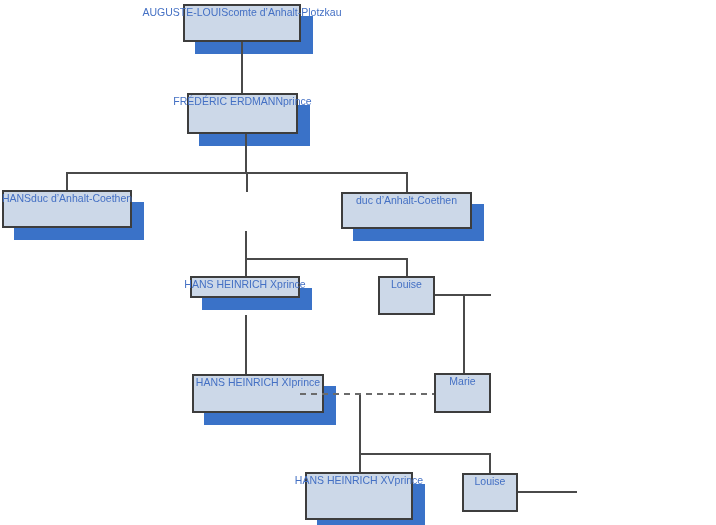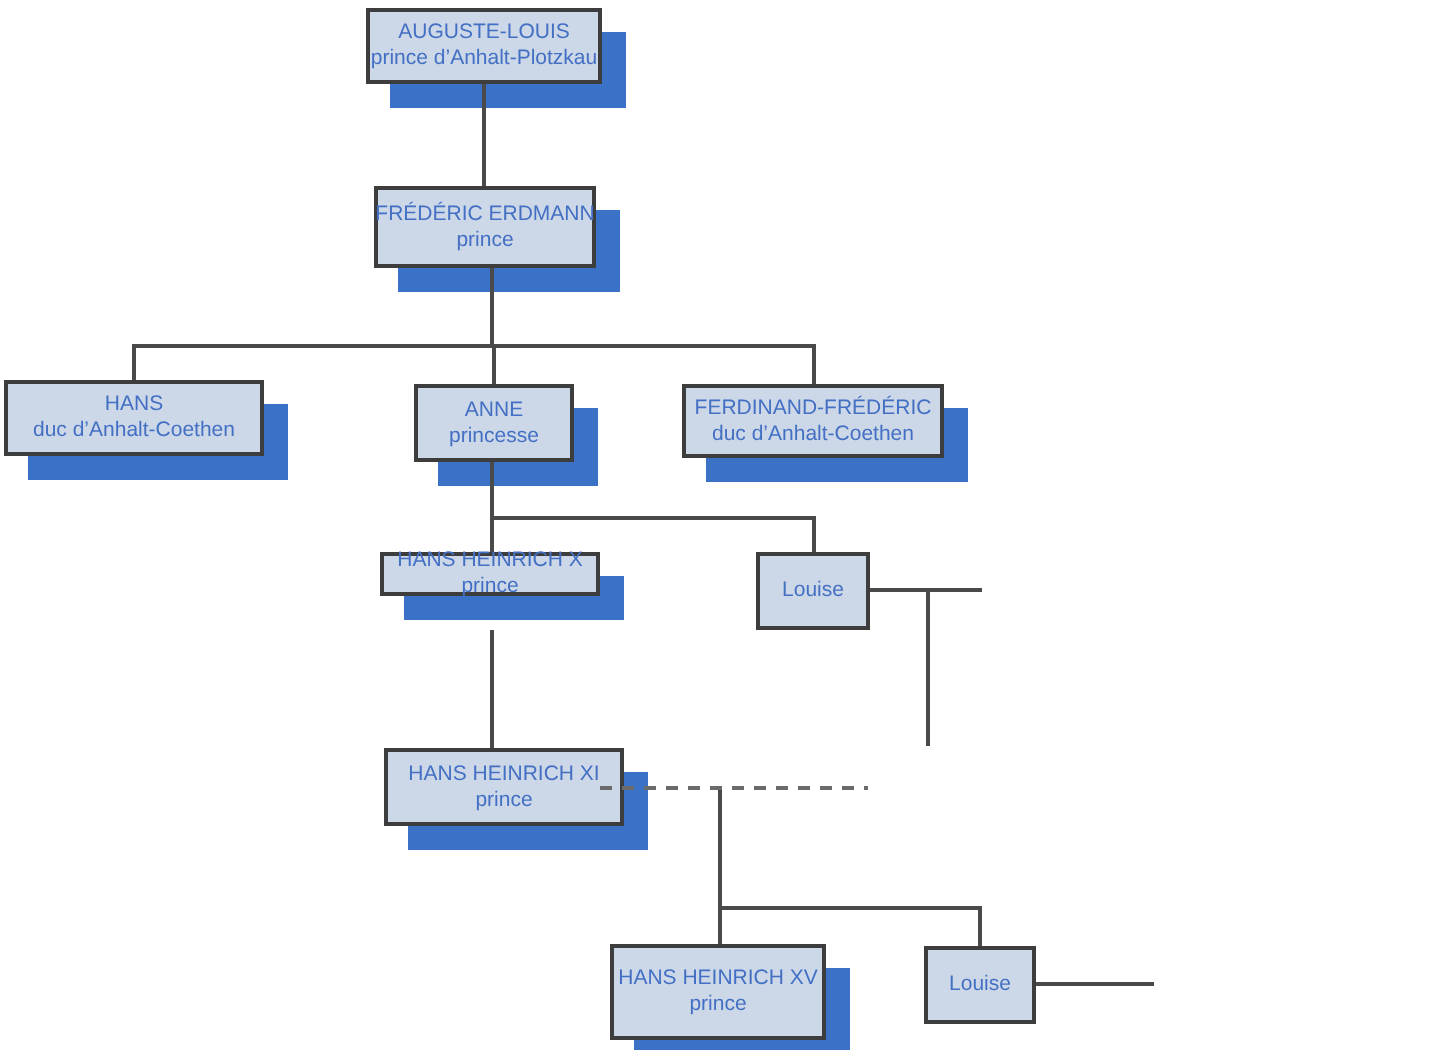--- a/index.html
+++ b/index.html
@@ -6,21 +6,21 @@
   body { font-family:"Liberation Sans", sans-serif; }
   .canvas {
     position:relative; width:716px; height:525px;
     background:var(--background,#fff); overflow:hidden;
   }
   .node {
     position:absolute; box-sizing:border-box;
     background:var(--box-fill,#ccd8e8);
     border:2px solid var(--box-border,#3d3d3d);
     color:var(--text-blue,#4470c4);
-    display:flex; flex-direction:column; align-items:center; justify-content:center;
+    display:flex; flex-direction:row; justify-content:center;
     text-align:center; font-size:10.5px; line-height:13px; white-space:nowrap;
     z-index:2;
   }
   .node.shadow { box-shadow:12px 12px 0 var(--shadow-blue,#3a72c8); }
   .hline, .vline { position:absolute; background:var(--line,#4a4a4a); z-index:3; }
   .hline { height:2px; }
   .vline { width:2px; }
   .dashline {
     position:absolute; height:2px; z-index:3;
     background:repeating-linear-gradient(90deg, var(--line-dash,#6b6b6b) 0 6px, transparent 6px 11px);
@@ -44,59 +44,58 @@
   <div class="hline" style="left:435px;top:294px;width:56px"></div>
   <div class="vline" style="left:463px;top:294px;height:79px"></div>
   <div class="dashline" style="left:300px;top:393px;width:134px"></div>
   <div class="vline" style="left:359px;top:395px;height:77px"></div>
   <div class="hline" style="left:359px;top:453px;width:132px"></div>
   <div class="vline" style="left:489px;top:453px;height:20px"></div>
   <div class="hline" style="left:518px;top:491px;width:59px"></div>
 
   <div class="node shadow" style="left:183px;top:4px;width:118px;height:38px">
     <div>AUGUSTE-LOUIS</div>
-    <div>prince d’Anhalt-Plotzkau</div>
+    <div>comte d’Anhalt-Plotzkau</div>
   </div>
 
   <div class="node shadow" style="left:187px;top:93px;width:111px;height:41px">
     <div>FRÉDÉRIC ERDMANN</div>
     <div>prince</div>
   </div>
 
   <div class="node shadow" style="left:2px;top:190px;width:130px;height:38px">
     <div>HANS</div>
     <div>duc d’Anhalt-Coethen</div>
   </div>
 
-  <div class="node shadow" style="left:207px;top:192px;width:80px;height:39px">
-    <div>ANNE</div>
-    <div>princesse</div>
-  </div>
 
   <div class="node shadow" style="left:341px;top:192px;width:131px;height:37px">
-    <div>FERDINAND-FRÉDÉRIC</div>
     <div>duc d’Anhalt-Coethen</div>
   </div>
 
   <div class="node shadow" style="left:190px;top:276px;width:110px;height:22px">
     <div>HANS HEINRICH X</div>
     <div>prince</div>
   </div>
 
   <div class="node" style="left:378px;top:276px;width:57px;height:39px">
     <div>Louise</div>
     <div></div>
   </div>
 
 
-  <div class="node shadow" style="left:192px;top:374px;width:120px;height:39px">
+  <div class="node shadow" style="left:192px;top:374px;width:132px;height:39px">
     <div>HANS HEINRICH XI</div>
     <div>prince</div>
   </div>
 
+  <div class="node" style="left:434px;top:373px;width:57px;height:40px">
+    <div>Marie</div>
+    <div></div>
+  </div>
 
   <div class="node shadow" style="left:305px;top:472px;width:108px;height:48px">
     <div>HANS HEINRICH XV</div>
     <div>prince</div>
   </div>
 
   <div class="node" style="left:462px;top:473px;width:56px;height:39px">
     <div>Louise</div>
     <div></div>
   </div>

